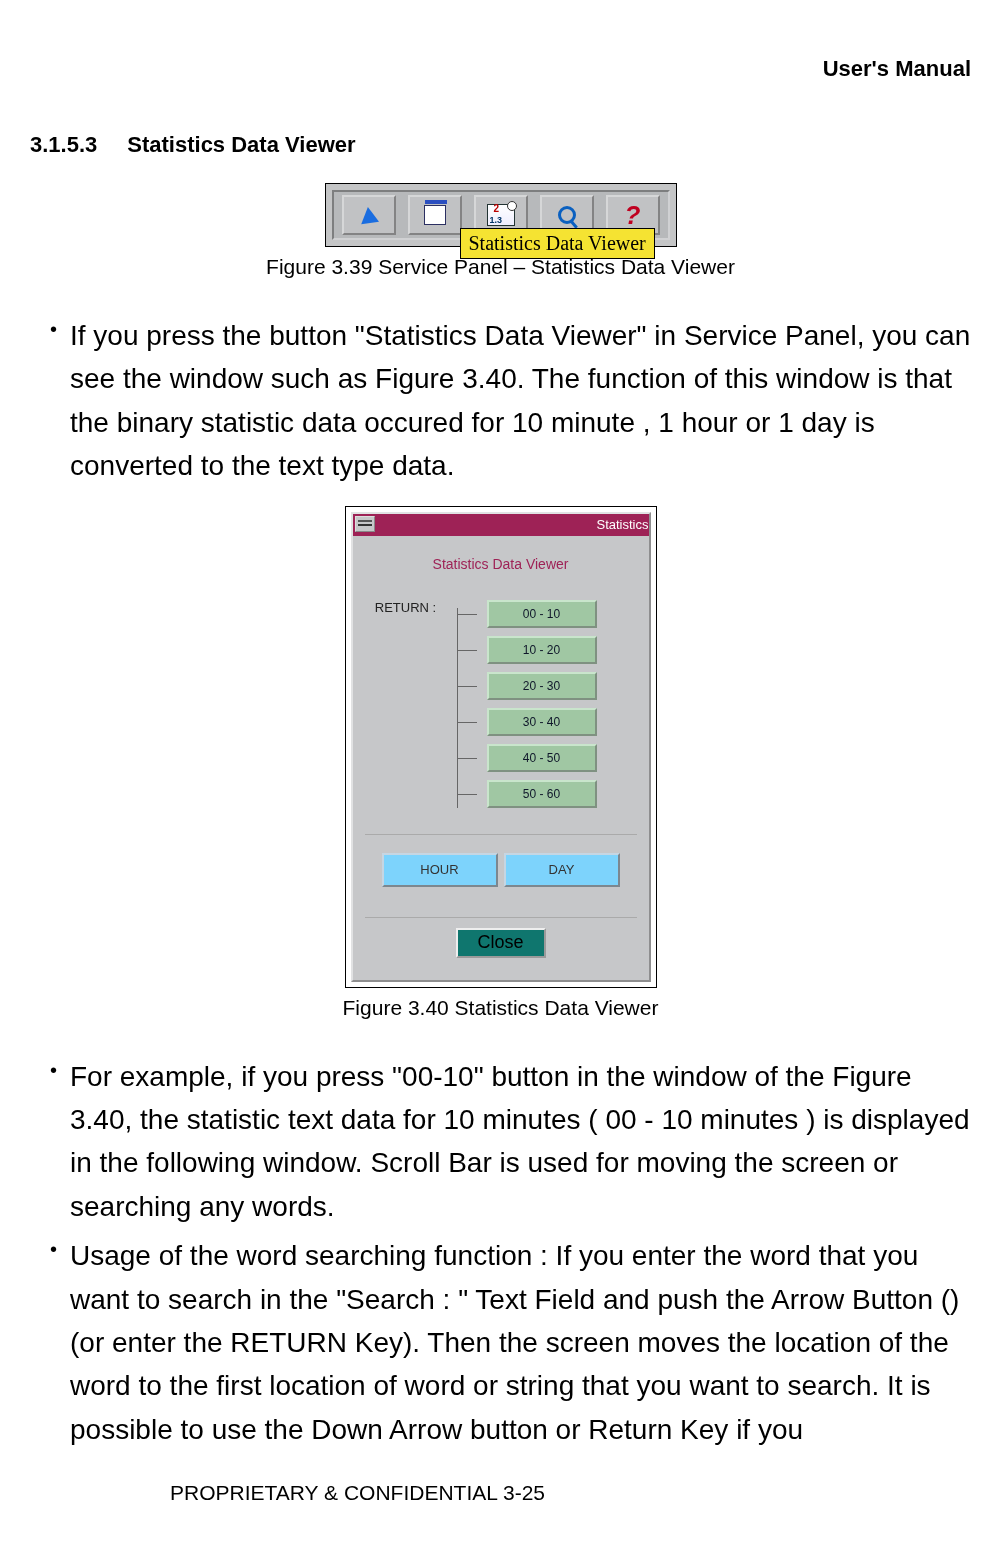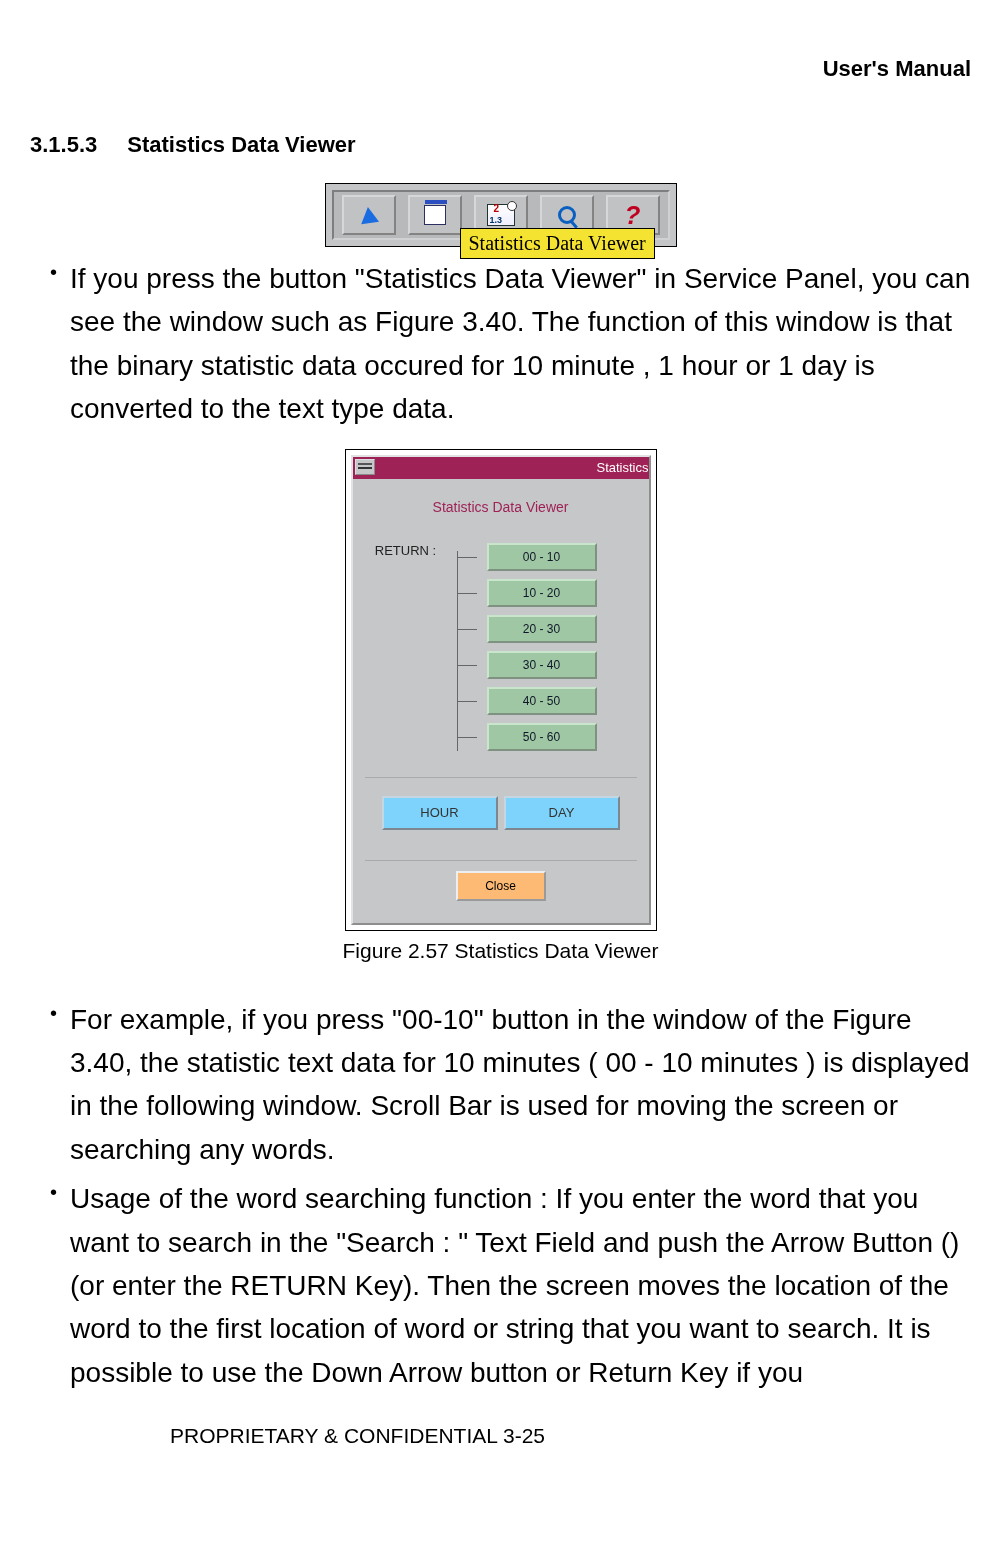--- a/index.html
+++ b/index.html
@@ -148,23 +148,23 @@
       width:116px; height:34px;
       background:#7dd3fc;
       border:2px outset #c5d6e3;
       font-size:13px; color:#333;
       display:flex; align-items:center; justify-content:center;
     }
     .close-row { text-align:center; padding-bottom:8px; padding-top:10px; border-top:1px solid #aaa;}
     .close-btn {
       display:inline-flex; align-items:center; justify-content:center;
       width:90px; height:30px;
-      background:#fdba74;
+      background:#0f766e;
       border:2px outset #eee;
-      font-size:12px;
+      font-size:18px;
     }
   </style>
 </head>
 <body>
 
 <div class="header-right">User's Manual</div>
 
 <div class="section-heading">
   <span class="section-num">3.1.5.3</span><span>Statistics Data Viewer</span>
 </div>
@@ -185,20 +185,21 @@
       </div>
       <div class="tb-btn">
           <div class="mag"></div>
         </div>
       <div class="tb-btn">
           <span class="qmark">?</span>
         </div>
     </div>
     <div class="tooltip">Statistics Data Viewer</div>
   </div>
+  <div class="caption">Figure 3.39 Service Panel – Statistics Data Viewer</div>
 </div>
 
 <ul class="bullets">
   <li>If you press the button "Statistics Data Viewer" in Service Panel, you can see the window such as Figure 3.40. The function of this window is that the binary statistic data occured for 10 minute , 1 hour or 1 day is converted to the text type data.</li>
 </ul>
 
 <div class="figure-wrap" style="margin-top:18px;">
   <div class="dlg-wrap">
     <div class="dlg">
       <div class="dlg-title">
@@ -230,21 +231,21 @@
         <div class="hd-row">
           <div class="hd-btn">HOUR</div>
           <div class="hd-btn">DAY</div>
         </div>
         <div class="close-row">
           <div class="close-btn">Close</div>
         </div>
       </div>
     </div>
   </div>
-  <div class="caption">Figure 2.57 Statistics Data Viewer</div>
+  <div class="caption">Figure 3.40 Statistics Data Viewer</div>
 </div>
 
 <ul class="bullets">
   <li>For example, if you press "00-10" button in the window of the Figure 3.40, the statistic text data for 10 minutes ( 00 - 10 minutes ) is displayed in the following window. Scroll Bar is used for moving the screen or searching any words.</li>
   <li>Usage of the word searching function : If you enter the word that you want to search in the "Search : " Text Field and push the Arrow Button () (or enter the RETURN Key). Then the screen moves the location of the word to the first location of word or string that you want to search. It is possible to use the Down Arrow button or Return Key if you</li>
 </ul>
 
 <div class="footer">
   <span>PROPRIETARY &amp; CONFIDENTIAL</span>
   <span>3-25</span>

